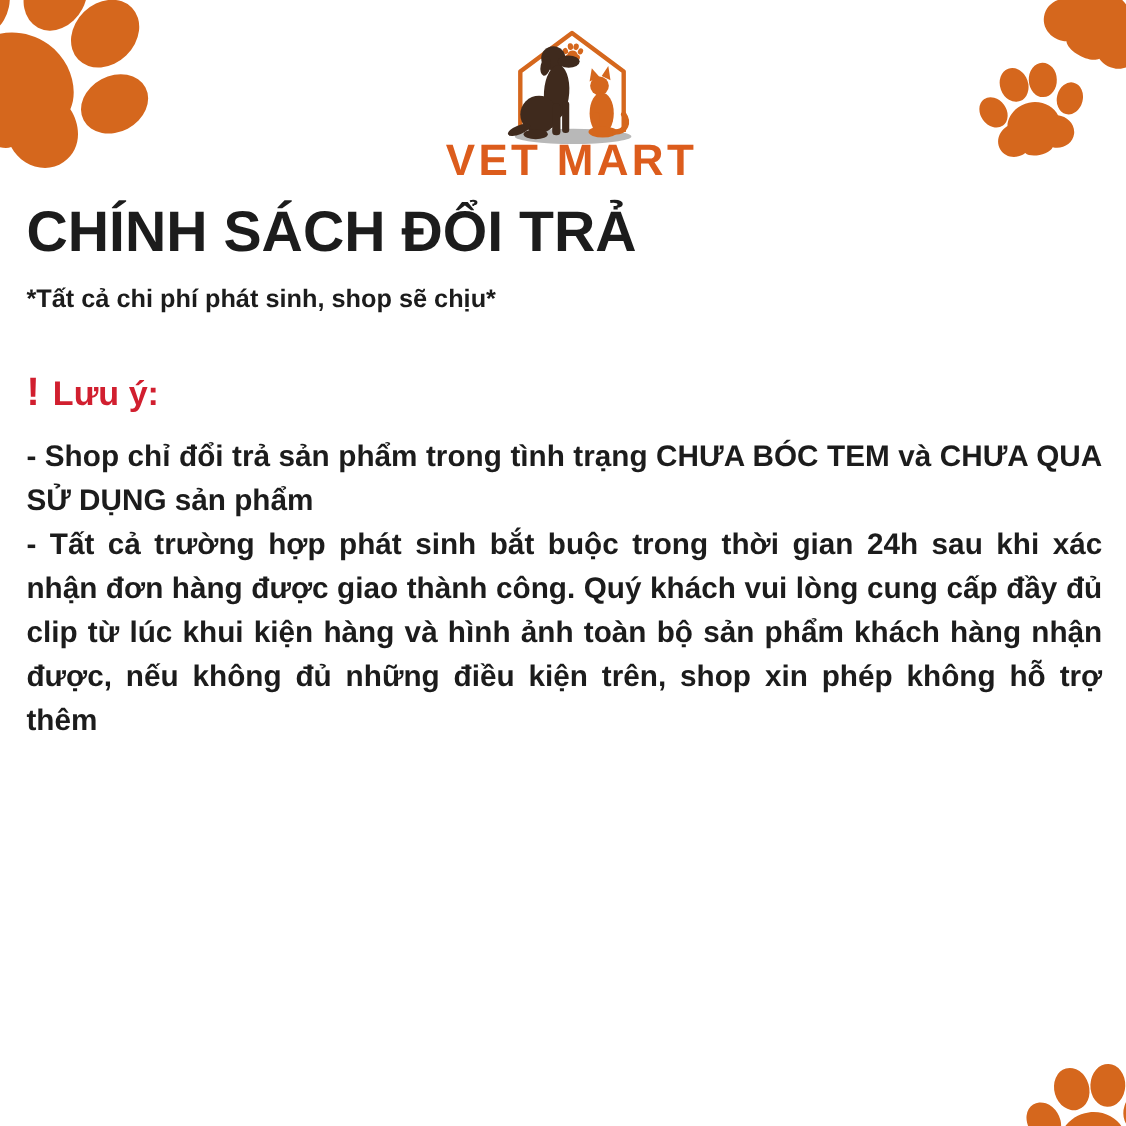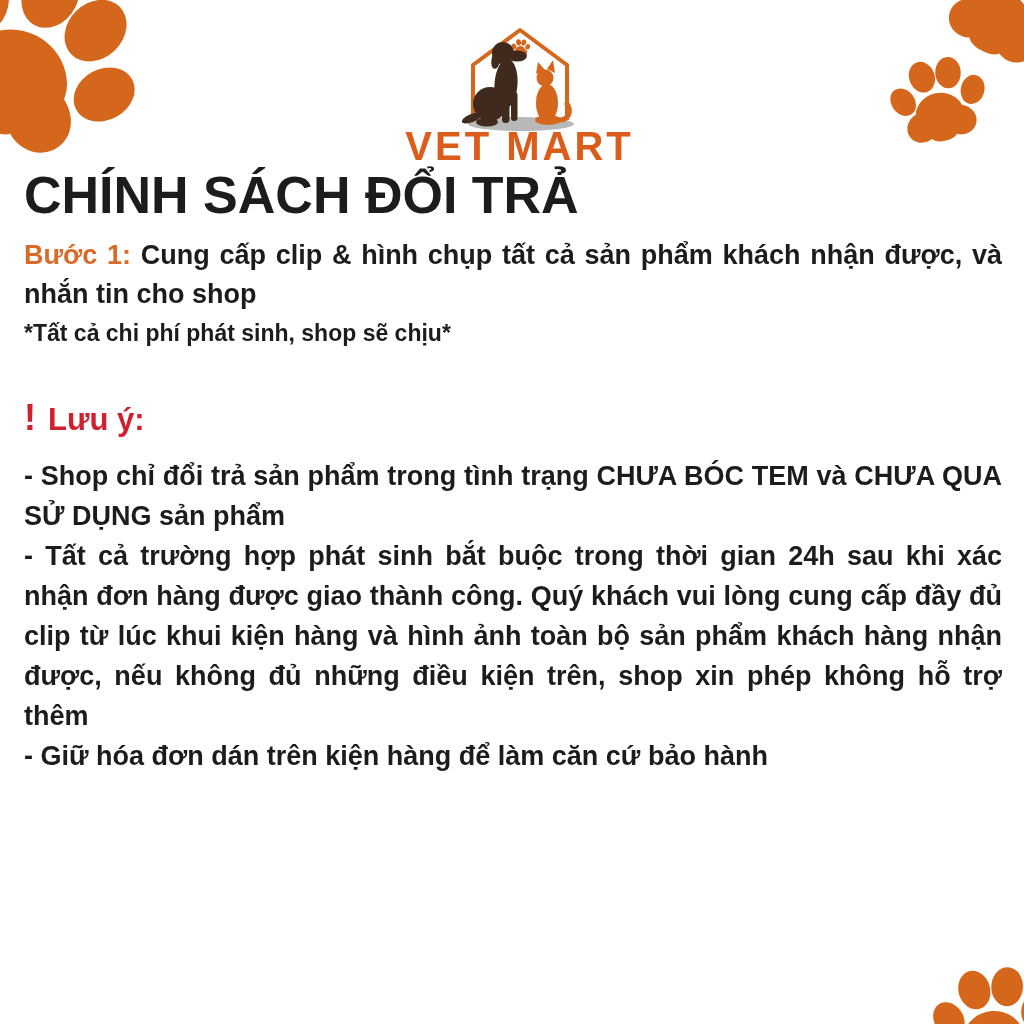--- a/index.html
+++ b/index.html
@@ -23,21 +23,21 @@
   .paw-topright{left:888px;top:52px;width:98px;height:98px;}
   .paw-bottomright{left:930px;top:960px;width:122px;height:122px;}
 
   .logo{position:absolute;top:20px;left:15px;right:0;text-align:center;}
   .logo-graphic{width:176px;height:116px;display:block;margin:0 auto;}
   .brand{
     font-size:40px;font-weight:800;letter-spacing:3px;color:var(--brand-orange);
     margin-top:-10px;line-height:1;
   }
 
-  .content{position:absolute;left:24px;top:164px;width:978px;}
+  .content{position:absolute;left:24px;top:180px;width:978px;}
   .title{font-size:52px;font-weight:800;letter-spacing:0;margin:0 0 10px 0;line-height:62px;}
   .intro{font-size:27px;font-weight:700;margin:0 0 30px 0;line-height:38px;}
   .step{font-size:27px;font-weight:700;line-height:39px;margin:0;text-align:justify;}
   .step-label{color:var(--step-orange);}
   .fee-note{font-size:23px;font-weight:700;line-height:39px;margin:0 0 46px 0;}
   .notice-header{margin:0 0 12px 0;line-height:38px;}
   .notice-mark{color:var(--warning-red);font-size:36px;font-weight:800;margin-right:12px;}
   .notice-label{
     color:var(--warning-red);font-size:31px;font-weight:800;
     text-decoration-thickness:3px;text-underline-offset:7px;
@@ -108,27 +108,25 @@
         <path d="M124,100 C134,100 137,91 132,84" fill="none" stroke="var(--paw-orange)" stroke-width="5" stroke-linecap="round"></path>
       </g>
     </svg>
     <div class="brand">VET MART</div>
   </div>
 
   <div class="content">
     <h1 class="title">CHÍNH SÁCH ĐỔI TRẢ</h1>
 
 
-    <p class="step"><span class="step-label">Bước 1:</span> <span>Cung cấp clip &amp; hình chụp tất cả sản phẩm khách nhận được, và nhắn tin cho shop</span></p>
 
 
     <p class="fee-note">*Tất cả chi phí phát sinh, shop sẽ chịu*</p>
 
     <div class="notice-header">
       <span class="notice-mark">!</span><span class="notice-label">Lưu ý:</span>
     </div>
 
     <p class="notice-item">- Shop chỉ đổi trả sản phẩm trong tình trạng CHƯA BÓC TEM và CHƯA QUA SỬ DỤNG sản phẩm</p>
     <p class="notice-item">- Tất cả trường hợp phát sinh bắt buộc trong thời gian 24h sau khi xác nhận đơn hàng được giao thành công. Quý khách vui lòng cung cấp đầy đủ clip từ lúc khui kiện hàng và hình ảnh toàn bộ sản phẩm khách hàng nhận được, nếu không đủ những điều kiện trên, shop xin phép không hỗ trợ thêm</p>
-    <p class="notice-item last">- Giữ hóa đơn dán trên kiện hàng để làm căn cứ bảo hành</p>
   </div>
 
 </div>
 
 </body></html>

